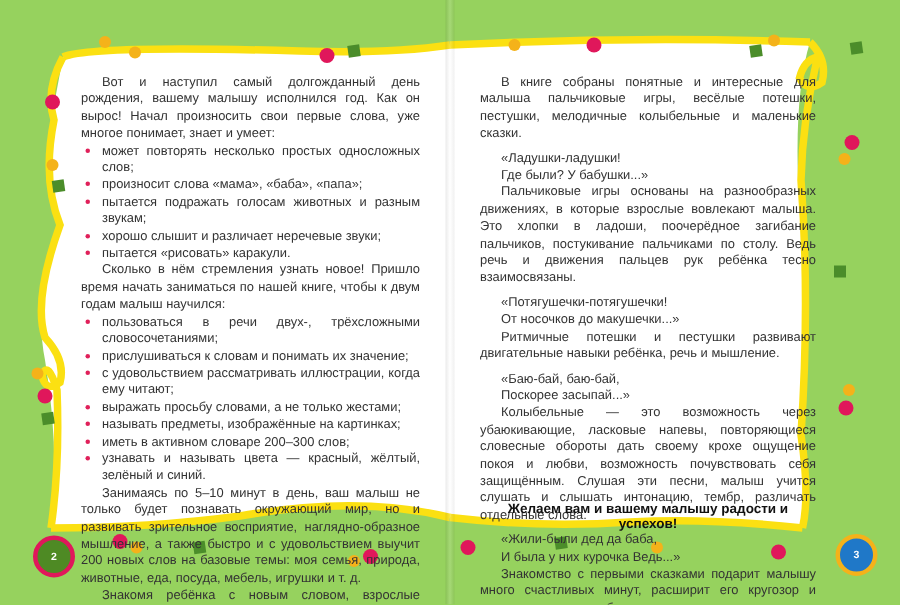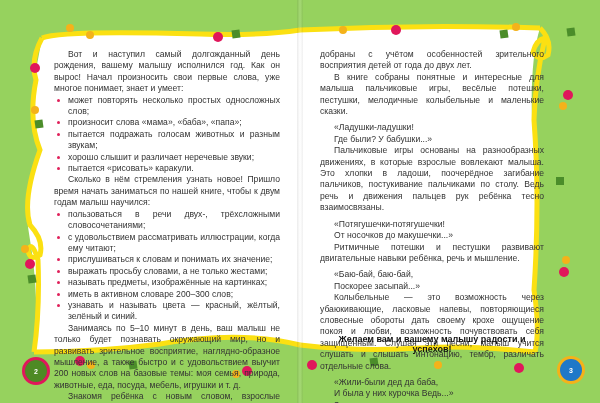--- a/index.html
+++ b/index.html
@@ -79,33 +79,32 @@
     <ul>
       <li>может повторять несколько простых односложных слов;</li>
       <li>произносит слова «мама», «баба», «папа»;</li>
       <li>пытается подражать голосам животных и разным звукам;</li>
       <li>хорошо слышит и различает неречевые звуки;</li>
       <li>пытается «рисовать» каракули.</li>
     </ul>
     <p class="ind">Сколько в нём стремления узнать новое! Пришло время начать заниматься по нашей книге, чтобы к двум годам малыш научился:</p>
     <ul>
       <li>пользоваться в речи двух-, трёхсложными словосочетаниями;</li>
+      <li>прислушиваться к словам и понимать их значение;</li>
       <li>с удовольствием рассматривать иллюстрации, когда ему читают;</li>
-      <li>прислушиваться к словам и понимать их значение;</li>
       <li>выражать просьбу словами, а не только жестами;</li>
       <li>называть предметы, изображённые на картинках;</li>
       <li>иметь в активном словаре 200–300 слов;</li>
       <li>узнавать и называть цвета — красный, жёлтый, зелёный и синий.</li>
     </ul>
     <p class="ind">Занимаясь по 5–10 минут в день, ваш малыш не только будет познавать окружающий мир, но и развивать зрительное восприятие, наглядно-образное мышление, а также быстро и с удовольствием выучит 200 новых слов на базовые темы: моя семья, природа, животные, еда, посуда, мебель, игрушки и т. д.</p>
     <p class="ind">Знакомя ребёнка с новым словом, взрослые должны произносить его громко, интонационно выделяя, тогда малышу будет интересно повторить слово и показать соответствующую картинку. Красочные иллюстраций по-</p>
   </div>
 
   <div class="page right">
-    <p>добраны с учётом особенностей зрительного восприятия детей от года до двух лет.</p>
     <p class="ind">В книге собраны понятные и интересные для малыша пальчиковые игры, весёлые потешки, пестушки, мелодичные колыбельные и маленькие сказки.</p>
     <p class="verse">«Ладушки-ладушки!</p>
     <p class="verse" style="margin-top:0 !important">Где были? У бабушки...»</p>
     <p class="ind">Пальчиковые игры основаны на разнообразных движениях, в которые взрослые вовлекают малыша. Это хлопки в ладоши, поочерёдное загибание пальчиков, постукивание пальчиками по столу. Ведь речь и движения пальцев рук ребёнка тесно взаимосвязаны.</p>
     <p class="verse">«Потягушечки-потягушечки!</p>
     <p class="verse" style="margin-top:0 !important">От носочков до макушечки...»</p>
     <p class="ind">Ритмичные потешки и пестушки развивают двигательные навыки ребёнка, речь и мышление.</p>
     <p class="verse">«Баю-бай, баю-бай,</p>
     <p class="verse" style="margin-top:0 !important">Поскорее засыпай...»</p>
     <p class="ind">Колыбельные — это возможность через убаюкивающие, ласковые напевы, повторяющиеся словесные обороты дать своему крохе ощущение покоя и любви, возможность почувствовать себя защищённым. Слушая эти песни, малыш учится слушать и слышать интонацию, тембр, различать отдельные слова.</p>

